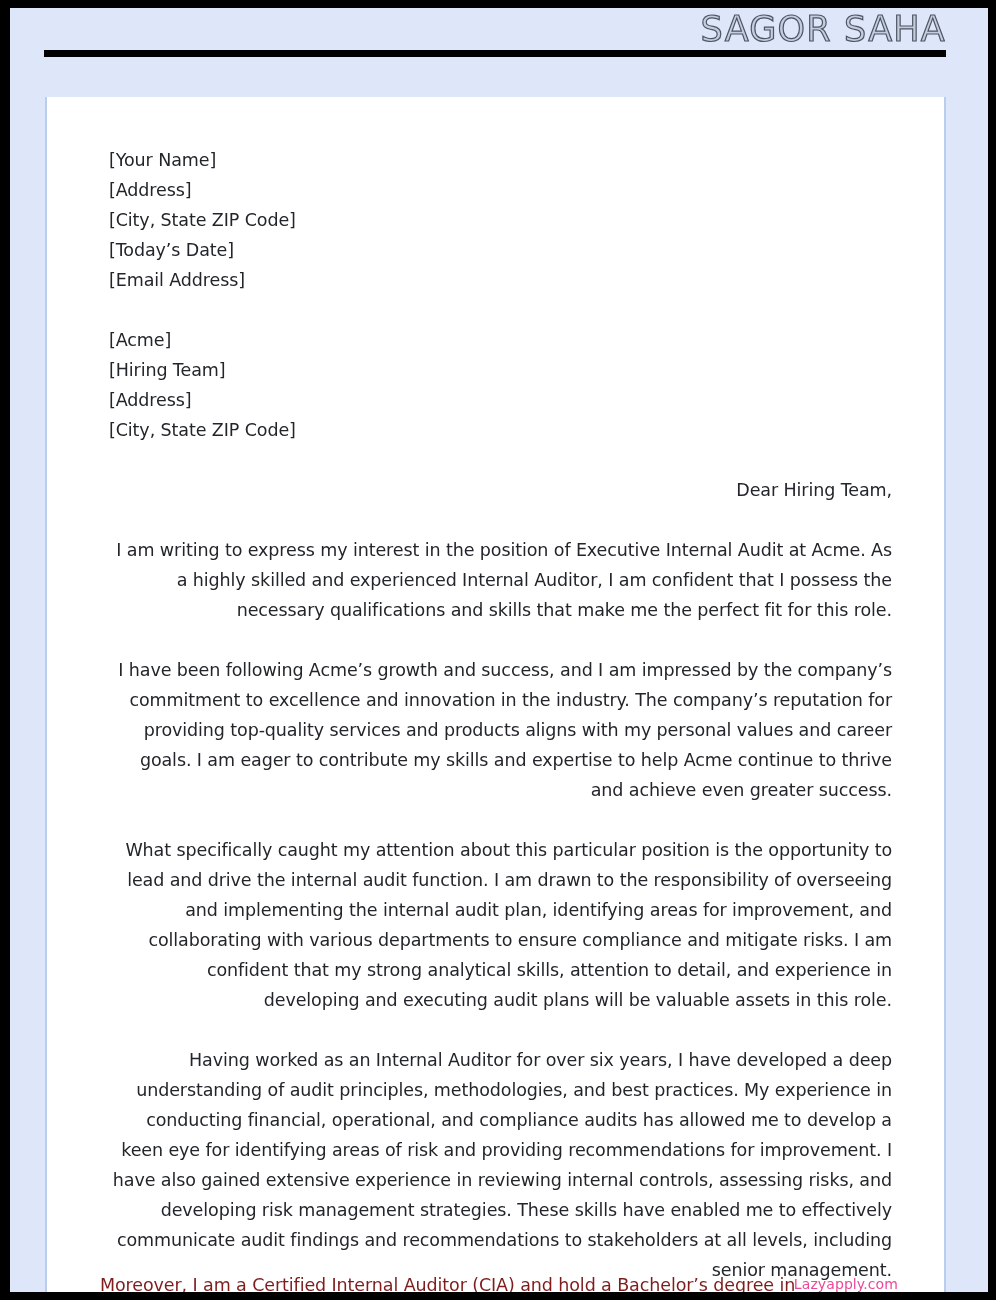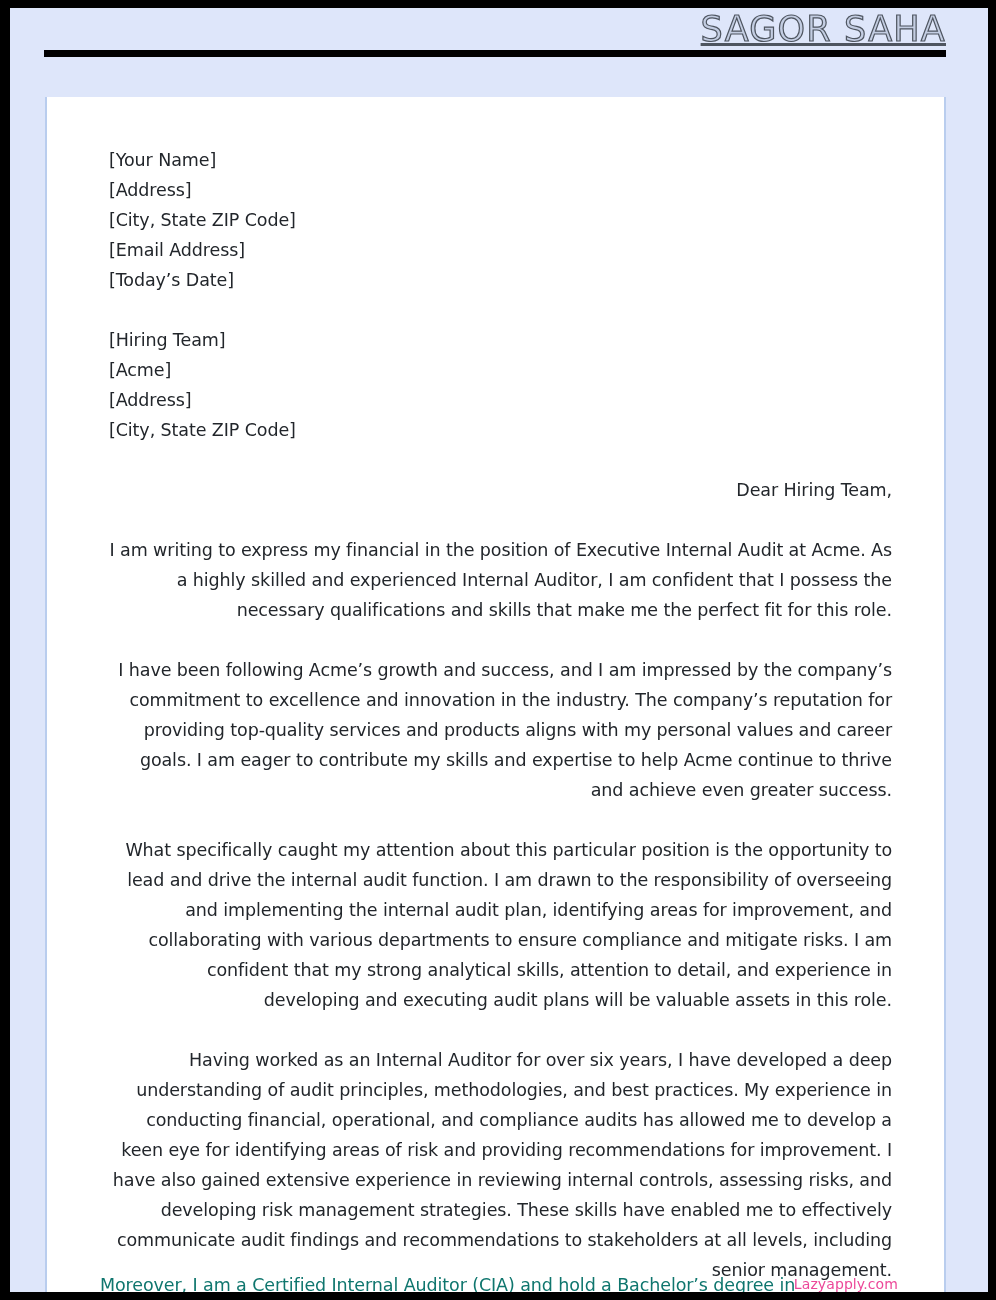--- a/index.html
+++ b/index.html
@@ -50,21 +50,20 @@
   .header-name {
     font-family: "DejaVu Sans", sans-serif;
     font-size: 35px;
     font-weight: 400;
     letter-spacing: 1.2px;
     color: #c3cde2;
     -webkit-text-stroke: 1.2px #4e5560;
     text-stroke: 1.2px #4e5560;
     line-height: 1;
     white-space: nowrap;
-    text-decoration: underline;
   }
 
   
   .header-rule {
     position: absolute;
     left: 34px;
     top: 42px;
     width: 902px;
     height: 7px;
     background: #000000;
@@ -132,21 +131,21 @@
 
   
   .overflow-line {
     position: absolute;
     left: 90px;
     top: 1262px;
     width: 890px;
     font-family: "DejaVu Sans", sans-serif;
     font-size: 17.5px;
     line-height: 30px;
-    color: #0f766e;
+    color: #7f1d1d;
     letter-spacing: -0.1px;
     white-space: nowrap;
     overflow: hidden;
   }
 </style>
 </head>
 <body>
 
 <div class="doc-frame">
   <div class="viewer-bg">
@@ -158,40 +157,40 @@
     <div class="header-rule"></div>
 
     <div class="paper">
       <div class="paper-inner">
         <div class="letter-body">
 
           <div>
             <span class="addr-line">[Your Name]</span>
             <span class="addr-line">[Address]</span>
             <span class="addr-line">[City, State ZIP Code]</span>
+            <span class="addr-line">[Today’s Date]</span>
             <span class="addr-line">[Email Address]</span>
-            <span class="addr-line">[Today’s Date]</span>
           </div>
 
           <div class="block-gap"></div>
 
           <div>
+            <span class="addr-line">[Acme]</span>
             <span class="addr-line">[Hiring Team]</span>
-            <span class="addr-line">[Acme]</span>
             <span class="addr-line">[Address]</span>
             <span class="addr-line">[City, State ZIP Code]</span>
           </div>
 
           <div class="block-gap"></div>
 
           <p class="para">Dear Hiring Team,</p>
 
           <div class="block-gap"></div>
 
-          <p class="para">I am writing to express my financial in the position of Executive Internal Audit at Acme. As a highly skilled and experienced Internal Auditor, I am confident that I possess the necessary qualifications and skills that make me the perfect fit for this role.</p>
+          <p class="para">I am writing to express my interest in the position of Executive Internal Audit at Acme. As a highly skilled and experienced Internal Auditor, I am confident that I possess the necessary qualifications and skills that make me the perfect fit for this role.</p>
 
           <div class="block-gap"></div>
 
           <p class="para">I have been following Acme’s growth and success, and I am impressed by the company’s commitment to excellence and innovation in the industry. The company’s reputation for providing top-quality services and products aligns with my personal values and career goals. I am eager to contribute my skills and expertise to help Acme continue to thrive and achieve even greater success.</p>
 
           <div class="block-gap"></div>
 
           <p class="para">What specifically caught my attention about this particular position is the opportunity to lead and drive the internal audit function. I am drawn to the responsibility of overseeing and implementing the internal audit plan, identifying areas for improvement, and collaborating with various departments to ensure compliance and mitigate risks. I am confident that my strong analytical skills, attention to detail, and experience in developing and executing audit plans will be valuable assets in this role.</p>
 
           <div class="block-gap"></div>

